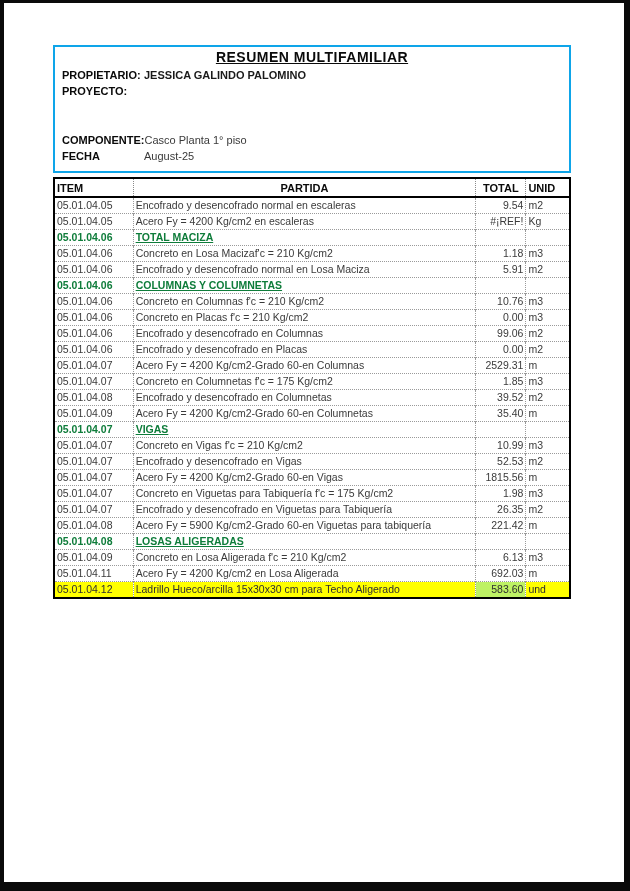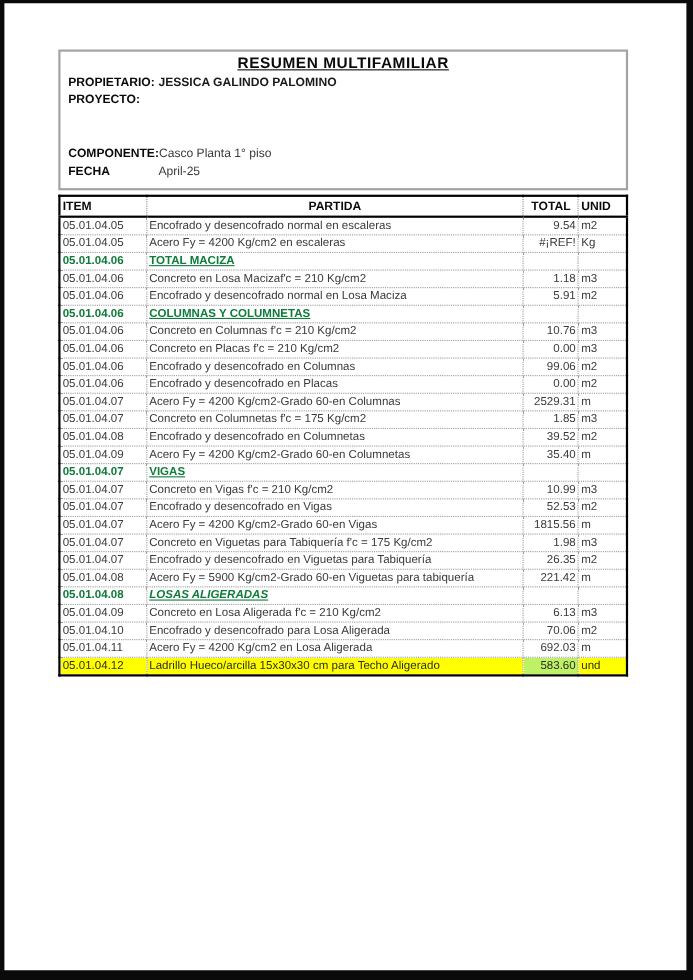--- a/index.html
+++ b/index.html
@@ -7,21 +7,21 @@
     position:relative; width:630px; height:891px; box-sizing:border-box;
     background:#ffffff; overflow:hidden;
     border-style:solid; border-color:#0a0a0a;
     border-width:3px 6px 9px 4px;
     font-family:"Liberation Sans", sans-serif;
     color:#000;
   }
   
   .header-box {
     position:absolute; left:49px; top:42px; width:518px; height:128px;
-    border:2px solid #a3a3a3; box-sizing:border-box;
+    border:2px solid #0ea5e9; box-sizing:border-box;
   }
   .doc-title {
     position:absolute; top:2px; left:0; right:0; text-align:center;
     font-size:14px; font-weight:bold; text-decoration:underline;
     letter-spacing:0.5px; color:#0a0a0a;
   }
   .field-row { position:absolute; left:7px; right:4px; display:flex; font-size:11px; line-height:13px; }
   .field-row .flabel { font-weight:bold; min-width:82px; color:#0a0a0a; }
   .field-row .fvalue { font-weight:bold; color:#1a1a1a; }
   .field-row .fvalue.normal { font-weight:normal; color:#3a3a3a; }
@@ -83,21 +83,21 @@
     </div>
 
 
     <div class="field-row row-componente">
       <span class="flabel">COMPONENTE:</span>
       <span class="fvalue normal">Casco Planta 1° piso</span>
     </div>
 
     <div class="field-row row-fecha">
       <span class="flabel">FECHA</span>
-      <span class="fvalue normal">April-25</span>
+      <span class="fvalue normal">August-25</span>
     </div>
   </div>
 
   <div class="table-wrap">
     <table class="summary">
       <colgroup>
         <col style="width:79px">
           <col style="width:342px">
           <col style="width:50px">
           <col style="width:44px">
@@ -232,35 +232,29 @@
             <td class="col-unid">m2</td>
           </tr>
           <tr class="data">
             <td class="col-item">05.01.04.08</td>
             <td class="col-partida">Acero Fy = 5900 Kg/cm2-Grado 60-en  Viguetas para tabiquería</td>
             <td class="col-total">221.42</td>
             <td class="col-unid">m</td>
           </tr>
           <tr class="section">
             <td class="col-item" style="color: rgb(14, 124, 58);">05.01.04.08</td>
-            <td class="col-partida" style="color: rgb(14, 124, 58); font-style: italic;">LOSAS ALIGERADAS</td>
+            <td class="col-partida" style="color: rgb(14, 124, 58);">LOSAS ALIGERADAS</td>
             <td class="col-total" style="color: rgb(14, 124, 58);"></td>
             <td class="col-unid" style="color: rgb(14, 124, 58);"></td>
           </tr>
           <tr class="data">
             <td class="col-item">05.01.04.09</td>
             <td class="col-partida">Concreto  en Losa Aligerada f'c = 210 Kg/cm2</td>
             <td class="col-total">6.13</td>
             <td class="col-unid">m3</td>
-          </tr>
-          <tr class="data">
-            <td class="col-item">05.01.04.10</td>
-            <td class="col-partida">Encofrado y desencofrado para Losa Aligerada</td>
-            <td class="col-total">70.06</td>
-            <td class="col-unid">m2</td>
           </tr>
           <tr class="data">
             <td class="col-item">05.01.04.11</td>
             <td class="col-partida">Acero Fy = 4200 Kg/cm2 en Losa Aligerada</td>
             <td class="col-total">692.03</td>
             <td class="col-unid">m</td>
           </tr>
           <tr class="highlight">
             <td class="col-item" style="background: rgb(255, 255, 0);">05.01.04.12</td>
             <td class="col-partida" style="background: rgb(255, 255, 0);">Ladrillo Hueco/arcilla 15x30x30 cm para Techo Aligerado</td>

